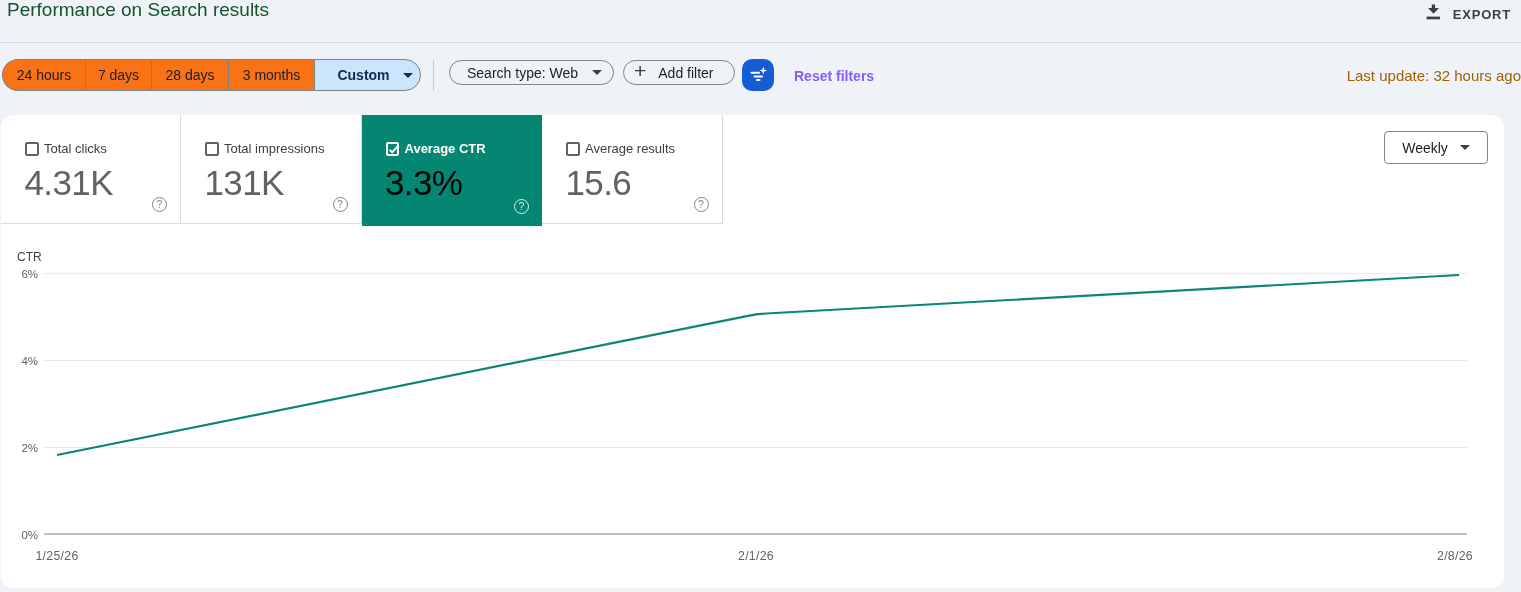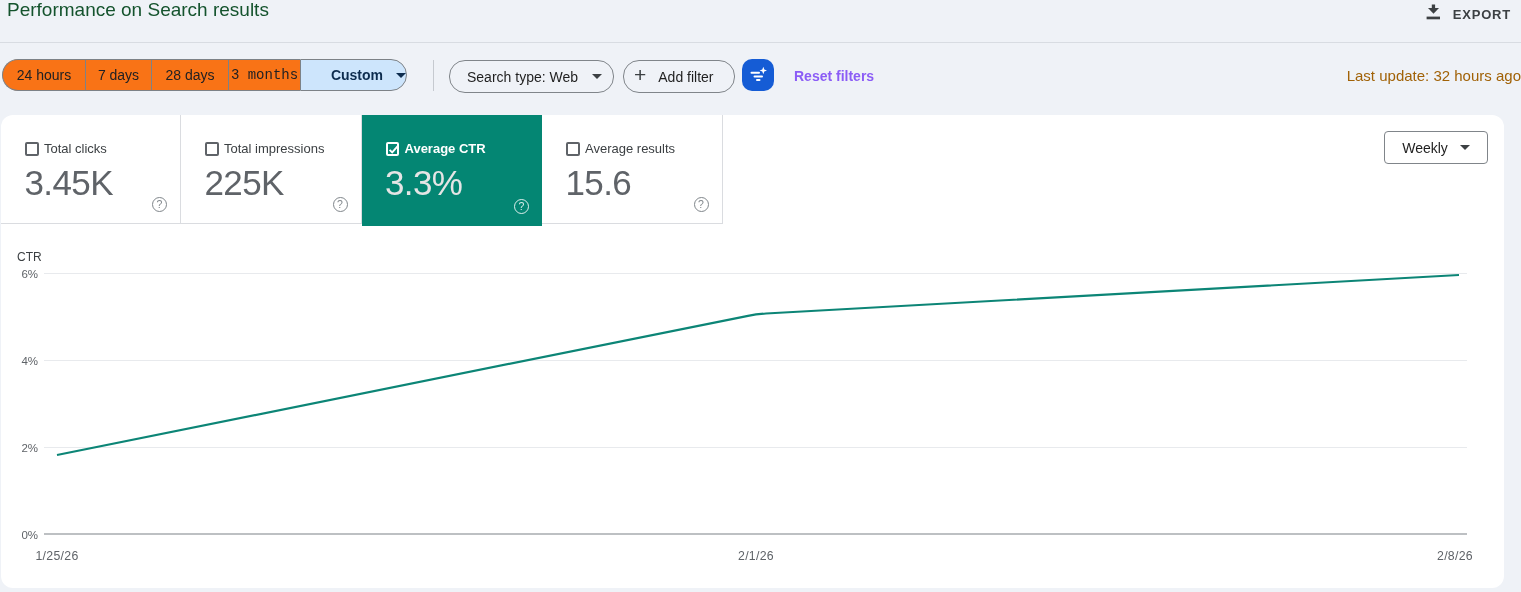--- a/index.html
+++ b/index.html
@@ -9,27 +9,27 @@
 .export { position:absolute; right:10px; top:3px; display:flex; align-items:flex-end; color:#3c4043; }
 .export .txt { font-size:13px; font-weight:700; letter-spacing:0.8px; margin-left:12px; color:#3c4043; }
 .topdivider { position:absolute; left:0; top:42px; width:1521px; height:1px; background:#d8dce2; }
 
 
 .seg { position:absolute; left:2px; top:59px; height:32px; display:flex; }
 .seg .s { border:1px solid #7d8287; border-right:none; display:flex; align-items:center; justify-content:center; font-size:14px; color:#202124; background:#f97316; }
 .seg .s1 { width:83px; border-radius:16px 0 0 16px; }
 .seg .s2 { width:66px; }
 .seg .s3 { width:77px; }
-.seg .s4 { width:72px;font-family:Liberation Mono, monospace; }
-.seg .s5 { width:107px; border-right:1px solid #7d8287; border-radius:0 16px 16px 0; background:#cde5fc; color:#0d2c4e; font-weight:700; justify-content:flex-end; padding-left:15px; }
+.seg .s4 { width:86px; }
+.seg .s5 { width:107px; border-right:1px solid #7d8287; border-radius:0 16px 16px 0; background:#cde5fc; color:#0d2c4e; font-weight:700; justify-content:center; padding-left:15px; }
 .caret { display:inline-block; width:0; height:0; border-left:5px solid transparent; border-right:5px solid transparent; border-top:5px solid #3c4043; margin-left:10px; }
 .s5 .caret { border-top-color:#0d2c4e; margin-left:13px; }
 .vdiv { position:absolute; left:433px; top:60px; width:1px; height:31px; background:#c6cad0; }
 
-.chip { position:absolute; top:60px; height:33px; border:1px solid #80858a; border-radius:16px; display:flex; align-items:center; font-size:14px; color:#1f1f1f; }
+.chip { position:absolute; top:60px; height:25px; border:1px solid #80858a; border-radius:16px; display:flex; align-items:center; font-size:14px; color:#1f1f1f; }
 .chip1 { left:449px; width:165px; padding-left:17px; }
 .chip1 .caret { margin-left:14px; }
 .chip2 { left:623px; width:112px; padding-left:10px; }
 .plus { font-size:21px; font-weight:400; color:#3c4043; margin-right:12px; margin-top:-3px; }
 .bluebtn { position:absolute; left:742px; top:59px; width:32px; height:32px; border-radius:10px; background:#155cd5; display:flex; align-items:center; justify-content:center; }
 .reset { position:absolute; left:794px; top:60px; height:31px; display:flex; align-items:center; font-size:14px; font-weight:700; color:#8b5cf6; }
 .lastupd { position:absolute; right:0px; top:60px; height:31px; display:flex; align-items:center; font-size:15px; color:#a16207; }
 
 
 .panel { position:absolute; left:1px; top:114.5px; width:1503px; height:473px; background:#fff; border-radius:12px; }
@@ -38,21 +38,21 @@
 .cards { position:absolute; left:0; top:0; display:flex; }
 .card { width:180.5px; height:109px; border-right:1px solid #dadce0; border-bottom:1px solid #dadce0; position:relative; }
 .card.c1 { width:180px; border-radius:12px 0 0 0; }
 .card.sel { background:#048673; height:111px; border:none; width:180.5px; }
 .cb { position:absolute; left:24px; top:27.5px; width:13.5px; height:13.5px; border:2px solid #5f6368; border-radius:2px; }
 .card .lbl { position:absolute; left:43px; top:26px; font-size:13px; color:#3c4043; }
 .card .val { position:absolute; left:23.5px; top:50px; font-size:35px; line-height:1; color:#5f6368; letter-spacing:-0.6px; }
 .card .help { position:absolute; right:13px; bottom:11px; width:15px; height:15px; border:1.5px solid #80868b; border-radius:50%; color:#80868b; font-size:10.5px; display:flex; align-items:center; justify-content:center; font-weight:400; }
 .card.sel .cb { border-color:#fff; }
 .card.sel .lbl { color:#fff; font-weight:700; }
-.card.sel .val { color:#e5e5e5; }
+.card.sel .val { color:#000000; }
 .card.sel .help { border-color:rgba(255,255,255,0.85); color:rgba(255,255,255,0.85); bottom:12px; }
 
 .weekly { position:absolute; left:1384px; top:131px; width:104px; height:33px; border:1px solid #80858a; border-radius:4px; display:flex; align-items:center; justify-content:center; font-size:14px; color:#1f1f1f; background:#fff; }
 .weekly .caret { margin-left:12px; }
 </style>
 </head>
 <body>
 <h1>Performance on Search results</h1>
 <div class="export">
   <svg width="15" height="18" viewBox="0 0 15 18" style="margin-top:1px">
@@ -87,27 +87,27 @@
   </svg>
 </div>
 <div class="reset">Reset filters</div>
 <div class="lastupd">Last update: 32 hours ago</div>
 
 <div class="panel">
   <div class="cards">
     <div class="card c1">
       <div class="cb"></div>
         <div class="lbl">Total clicks</div>
-      <div class="val">3.45K</div>
+      <div class="val">4.31K</div>
       <div class="help">?</div>
     </div>
     <div class="card">
       <div class="cb"></div>
         <div class="lbl">Total impressions</div>
-      <div class="val">225K</div>
+      <div class="val">131K</div>
       <div class="help">?</div>
     </div>
     <div class="card sel">
       <div class="cb">
           <svg width="13" height="13" viewBox="0 0 13 13" style="position:absolute;left:-1px;top:-1px">
             <path d="M2.6 6.9 L5.2 9.4 L10.7 3.1" stroke="#fff" stroke-width="1.9" fill="none"></path>
           </svg>
         </div>
         <div class="lbl">Average CTR</div>
       <div class="val">3.3%</div>

